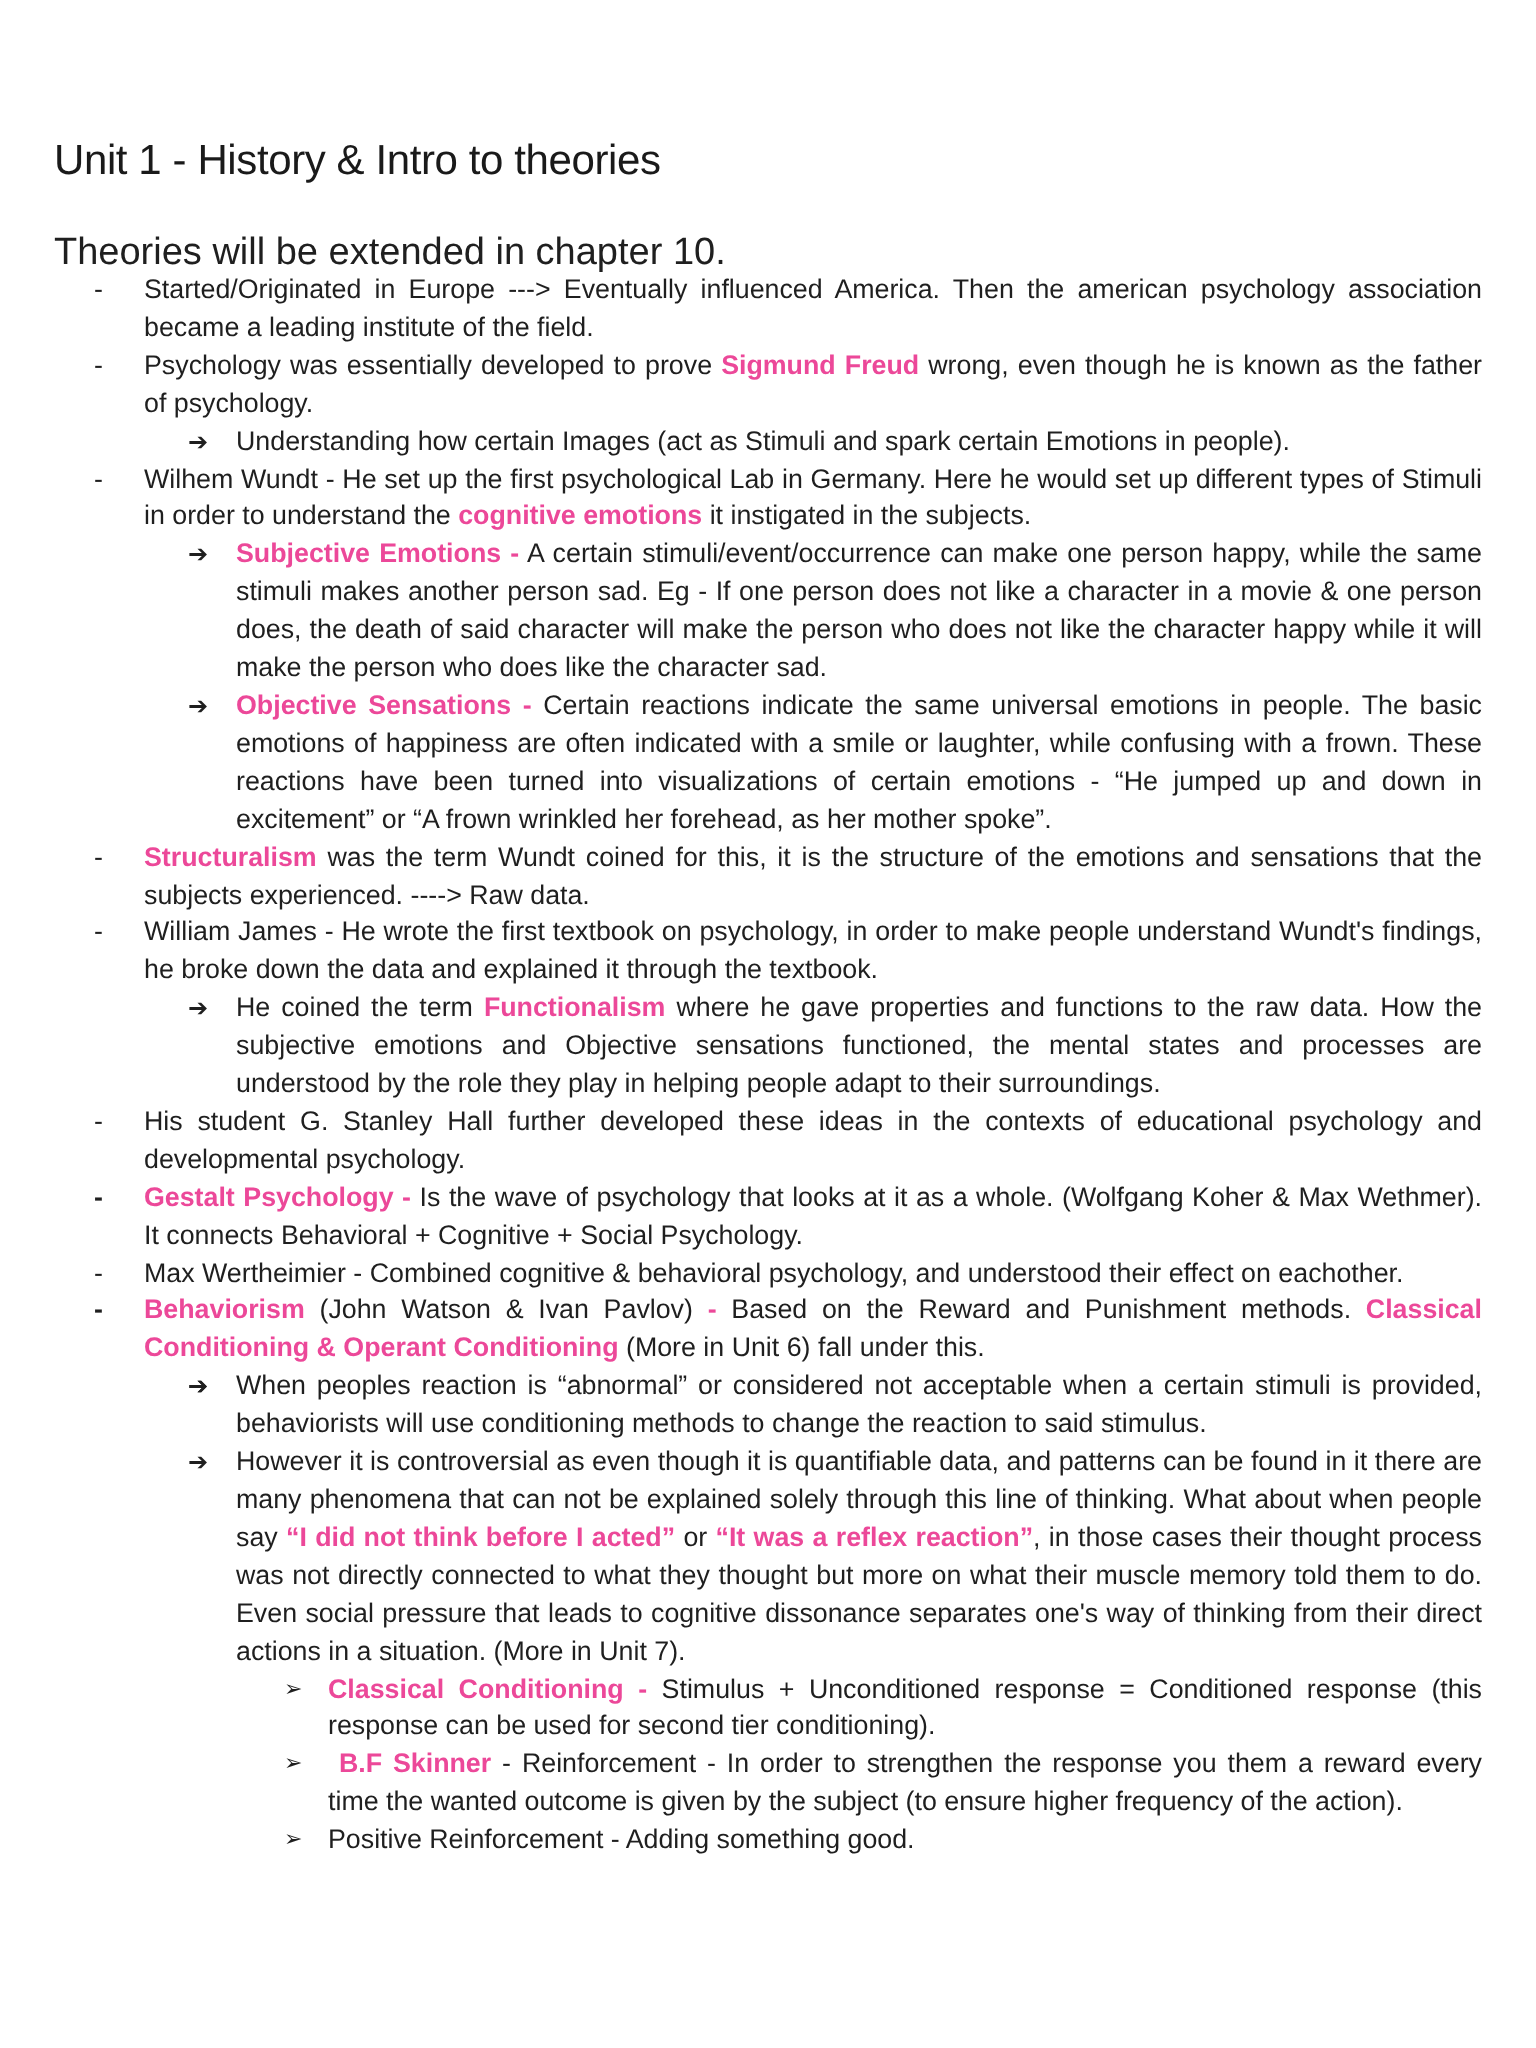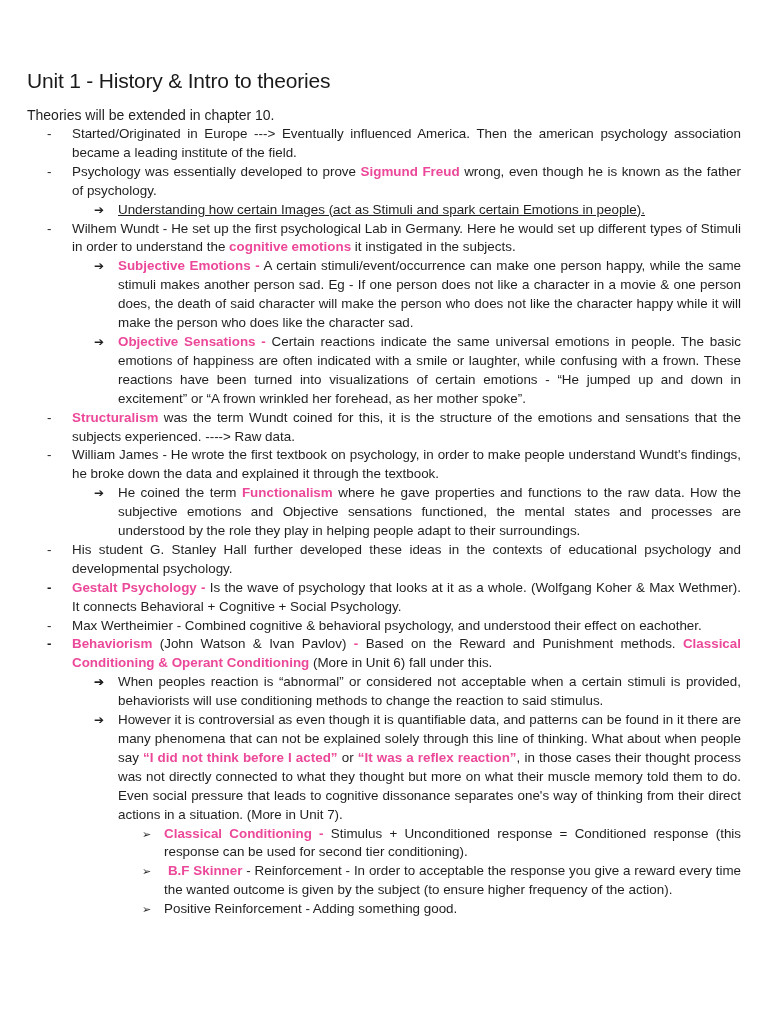--- a/index.html
+++ b/index.html
@@ -17,27 +17,27 @@
     }
     .page {
       position: absolute;
       left: 27px;
       top: 66px;
       width: 714px;
     }
     .title {
       font-size: 21px;
       font-weight: normal;
-      margin: 0 0 10px 0;
+      margin: 0 0 21px 0;
       line-height: 30px;
       letter-spacing: -0.2px;
       color: #1a1a1a;
     }
     .intro {
-      font-size: 14px;
+      font-size: 19px;
       line-height: 19px;
       margin: 0;
     }
     ul.l1, ul.l2, ul.l3 {
       list-style: none;
       margin: 0;
       padding: 0;
     }
     li {
       position: relative;
@@ -71,21 +71,20 @@
     ul.l3 > li > .bullet {
       position: absolute;
       left: 24px;
       top: 0;
       font-size: 11px;
     }
     .bullet.bold { font-weight: bold; }
     b { font-weight: bold; color: #ec4899; }
     .nobullet {
       display: block;
-      text-decoration: underline;
     }
   </style>
 </head>
 <body>
 
 <div class="page">
   <h1 class="title">Unit 1 - History &amp; Intro to theories</h1>
   <p class="intro">Theories will be extended in chapter 10.</p>
 
   <ul class="l1">
@@ -166,21 +165,21 @@
         <li>
           <span class="bullet">➔</span>
           <span>However it is controversial as even though it is quantifiable data, and patterns can be found in it there are many phenomena that can not be explained solely through this line of thinking. What about when people say </span><b>“I did not think before I acted”</b><span> or </span><b>“It was a reflex reaction”</b><span>, in those cases their thought process was not directly connected to what they thought but more on what their muscle memory told them to do. Even social pressure that leads to cognitive dissonance separates one's way of thinking from their direct actions in a situation. (More in Unit 7).</span>
           <ul class="l3">
             <li>
               <span class="bullet">➢</span>
               <b>Classical Conditioning -</b><span> Stimulus + Unconditioned response = Conditioned response (this response can be used for second tier conditioning).</span>
             </li>
             <li>
               <span class="bullet">➢</span>
-              &nbsp;<b>B.F Skinner</b><span> - Reinforcement - In order to acceptable the response you give a reward every time the wanted outcome is given by the subject (to ensure higher frequency of the action).</span>
+              &nbsp;<b>B.F Skinner</b><span> - Reinforcement - In order to strengthen the response you them a reward every time the wanted outcome is given by the subject (to ensure higher frequency of the action).</span>
             </li>
             <li>
               <span class="bullet">➢</span>
               <span>Positive Reinforcement - Adding something good.</span>
             </li>
           </ul>
         </li>
       </ul>
     </li>
 

